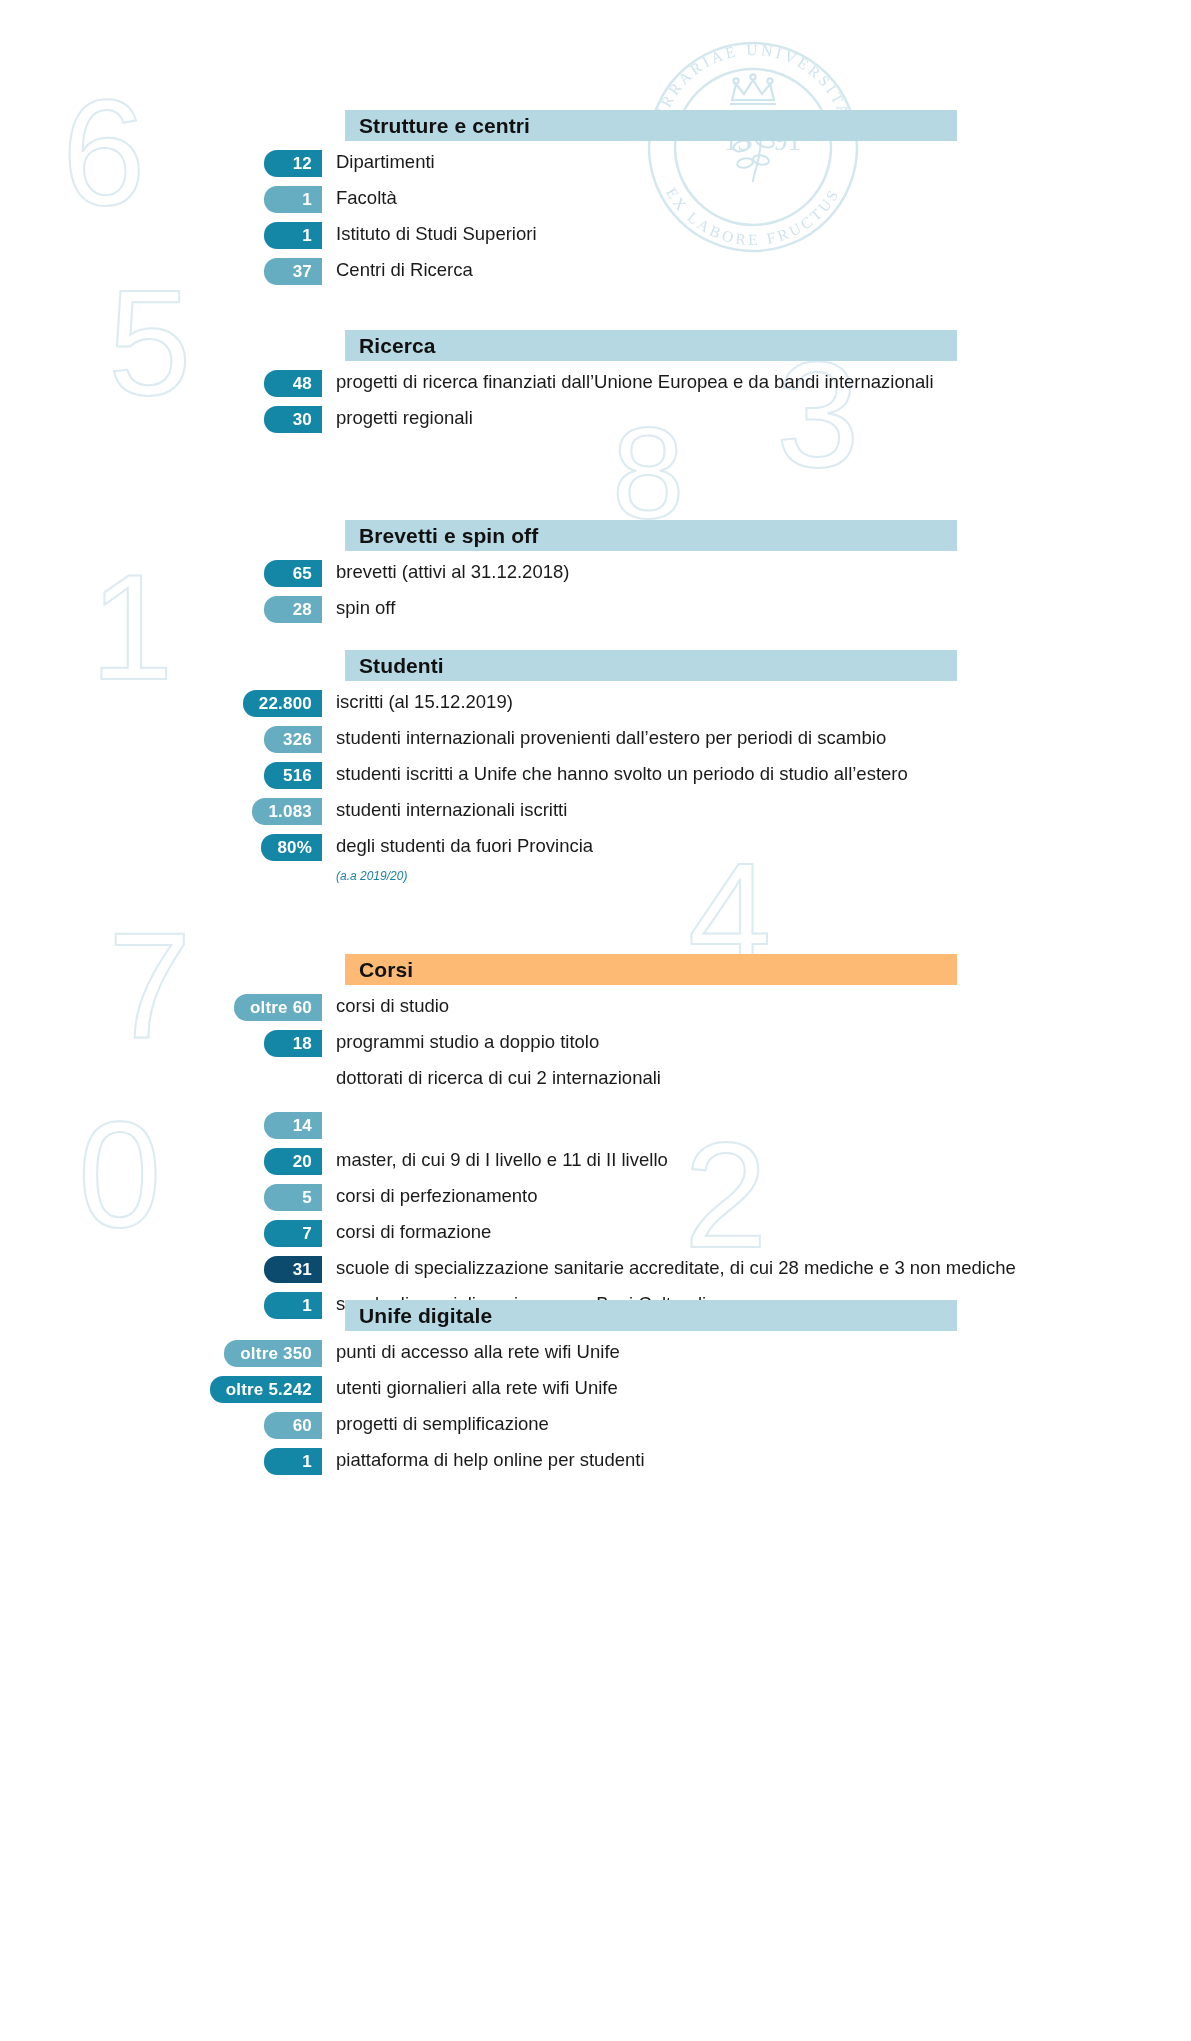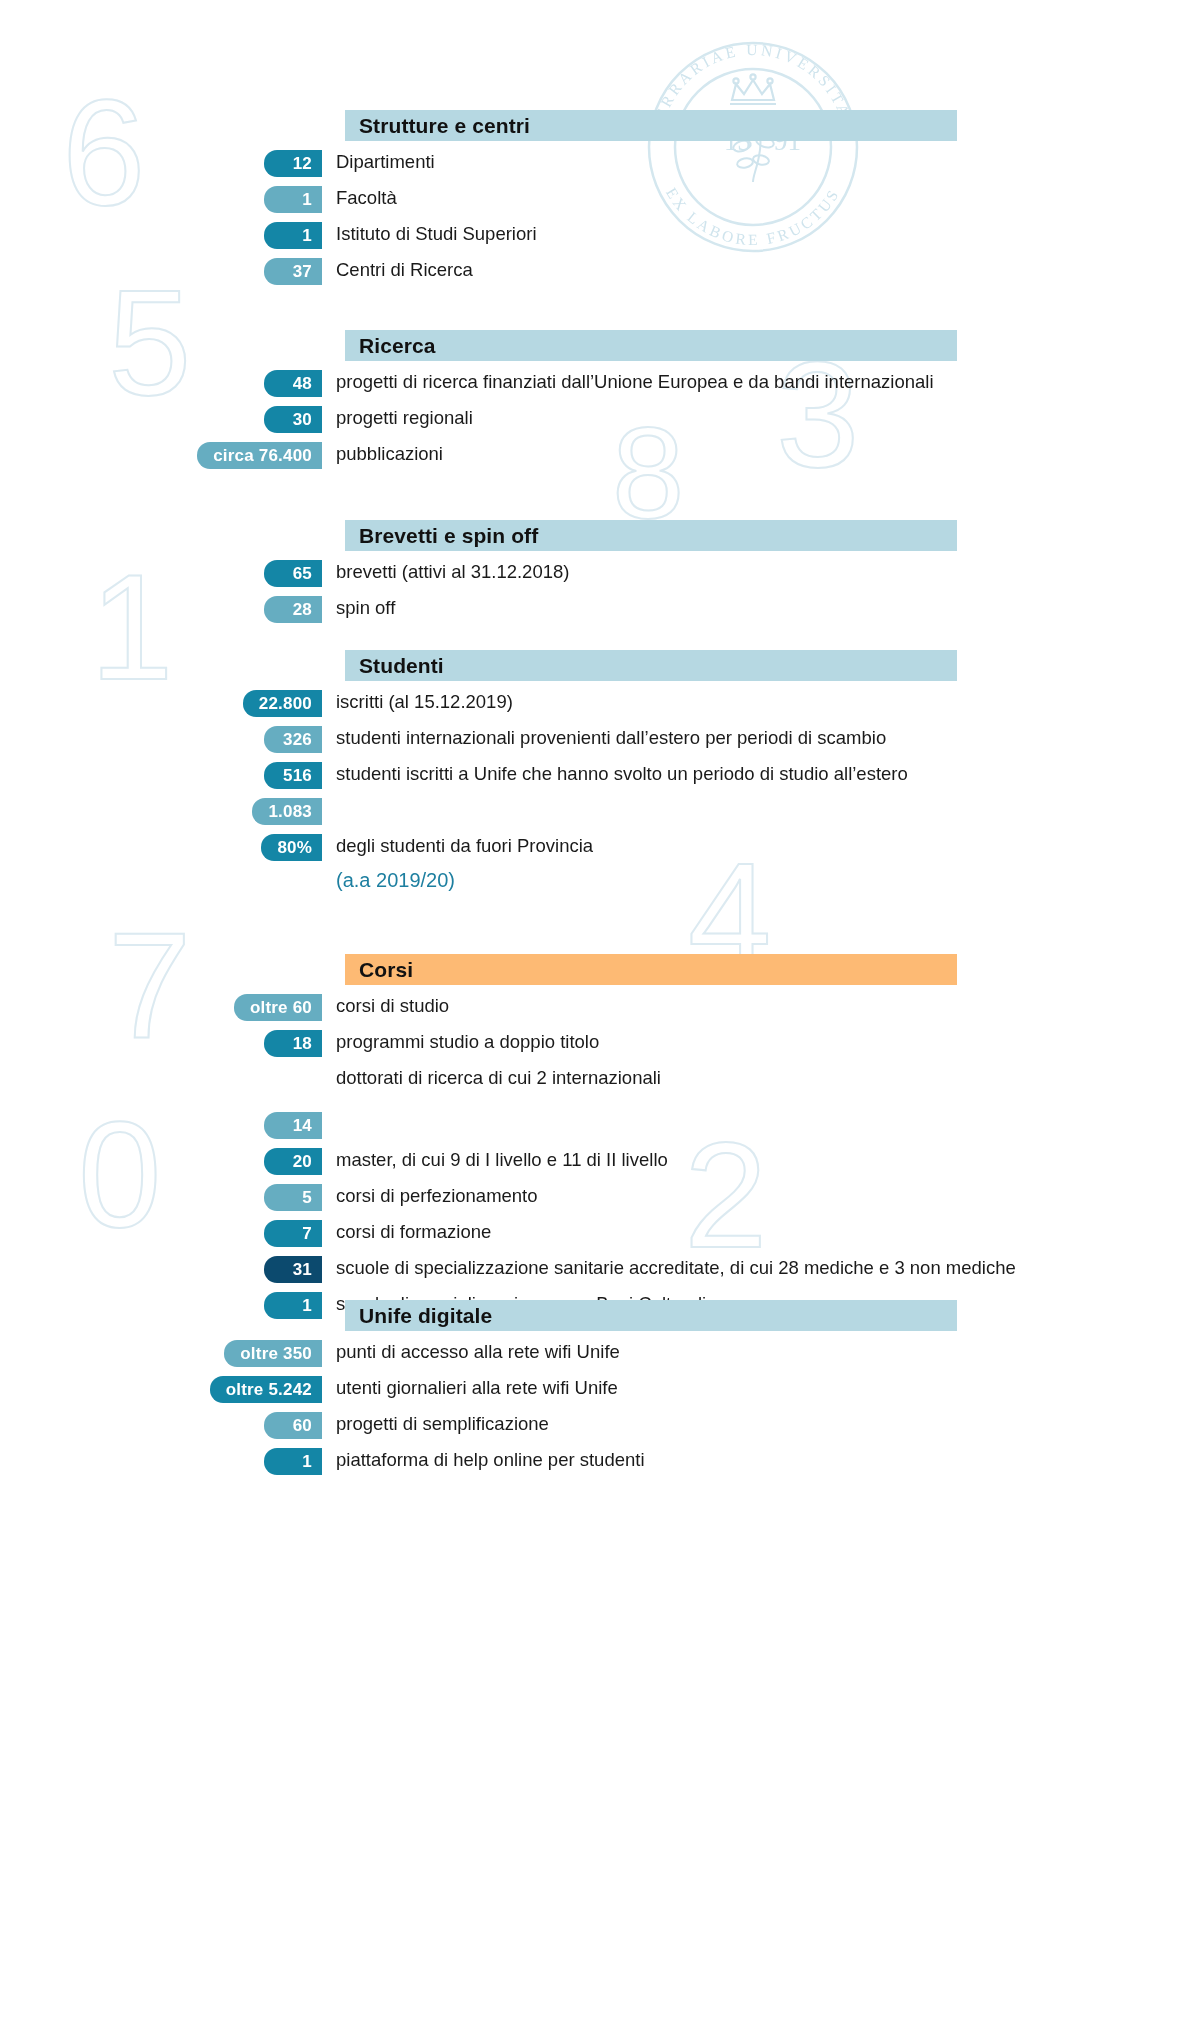--- a/index.html
+++ b/index.html
@@ -88,21 +88,22 @@
     padding-right:150px;
     font-size:18.5px;
     line-height:25px;
     color:#1a1a1a;
     font-family:"Liberation Sans", sans-serif;
   }
 
   .note {
     margin-left:336px;
     padding-left:0;
-    font-size:20px;
+    font-size:12px;
+    font-style:italic;
     color:#1d7fa0;
     margin-top:6px;
     font-family:"Liberation Sans", sans-serif;
   }
 </style>
 </head>
 <body>
 
 <div class="watermarks">
     <div class="wm" style="left: 62px; top: 78px; font-size: 150px; -webkit-text-stroke: 2px rgb(220, 234, 241);">6</div>
@@ -197,26 +198,20 @@
             <span class="badge dark" style="background: rgb(20, 134, 166);">48</span>
           </div>
           <div class="label">progetti di ricerca finanziati dall’Unione Europea e da bandi internazionali</div>
         </div>
         <div class="row">
           <div class="badge-cell">
             <span class="badge dark" style="background: rgb(20, 134, 166);">30</span>
           </div>
           <div class="label">progetti regionali</div>
         </div>
-        <div class="row">
-          <div class="badge-cell">
-            <span class="badge light" style="background: rgb(102, 173, 193);">circa 76.400</span>
-          </div>
-          <div class="label">pubblicazioni</div>
-        </div>
       </div>
     </div>
     <div class="section" style="top: 520px;">
       <div class="sec-head" style="background: rgb(182, 216, 226);">
         <span class="sec-head-text">Brevetti e spin off</span>
       </div>
       <div class="rows">
         <div class="row">
           <div class="badge-cell">
             <span class="badge dark" style="background: rgb(20, 134, 166);">65</span>
@@ -251,20 +246,21 @@
         <div class="row">
           <div class="badge-cell">
             <span class="badge dark" style="background: rgb(20, 134, 166);">516</span>
           </div>
           <div class="label">studenti iscritti a Unife che hanno svolto un periodo di studio all’estero</div>
         </div>
         <div class="row">
           <div class="badge-cell">
             <span class="badge light" style="background: rgb(102, 173, 193);">1.083</span>
           </div>
+          <div class="label">studenti internazionali iscritti</div>
         </div>
         <div class="row">
           <div class="badge-cell">
             <span class="badge dark" style="background: rgb(20, 134, 166);">80%</span>
           </div>
           <div class="label">degli studenti da fuori Provincia</div>
         </div>
       </div>
       <div class="note" style="color: rgb(29, 127, 160);">(a.a 2019/20)</div>
     </div>

